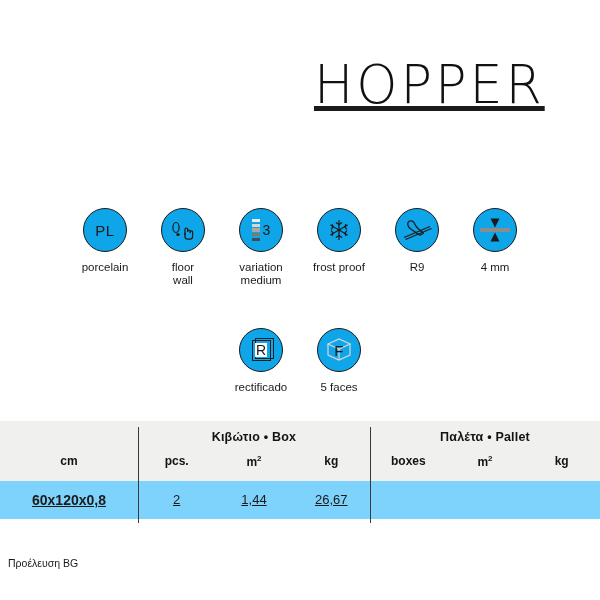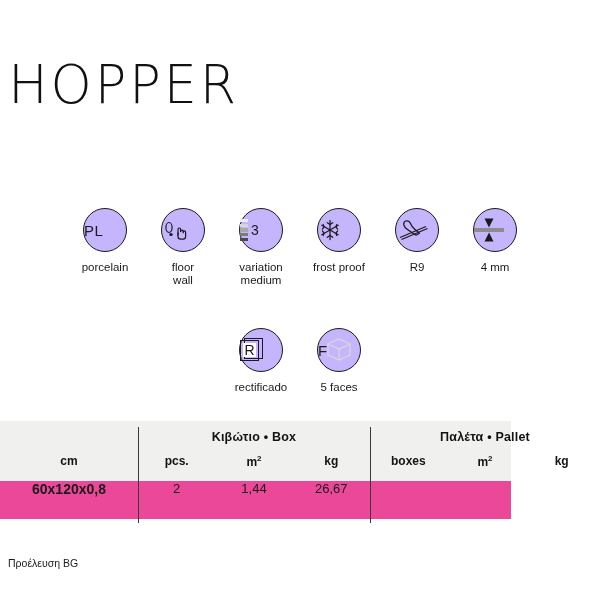--- a/index.html
+++ b/index.html
@@ -15,21 +15,22 @@
     overflow: hidden;
     position: relative;
   }
 
   
   #title-block {
     position: absolute;
     top: 58px;
     left: 0;
     width: 553px;
-    text-align: left;
+    text-align: right;
+    text-decoration: underline;
   }
   #product-title {
     font-size: 54px;
     font-weight: 300;
     letter-spacing: 3px;
     line-height: 1.0;
     color: #111111;
     font-family: "DejaVu Sans", sans-serif;
     font-stretch: normal;
     transform: scaleX(0.97);
@@ -61,23 +62,24 @@
   }
   #icon-row-2 .icon-cell { width: 78px; }
 
   .icon-circle {
     width: 44px;
     height: 44px;
     border: 1.6px solid #1b1b1b;
     border-radius: 50%;
     display: flex;
     align-items: center;
+    justify-content: center;
     box-sizing: border-box;
     position: relative;
-    background: #c4b5fd;
+    background: #0ea5e9;
   }
   .icon-circle svg { display: block; }
   .icon-text {
     font-size: 15px;
     font-weight: 400;
     color: #1b1b1b;
     letter-spacing: 0.5px;
   }
   .icon-label {
     margin-top: 9px;
@@ -154,21 +156,21 @@
     width: 30px;
     height: 4px;
     background: #8c8c8c;
   }
 
   
   #spec-table {
     position: absolute;
     top: 421px;
     left: 0;
-    width: 511px;
+    width: 600px;
   }
   #table-header {
     background: #f0f0ee;
     height: 60px;
     position: relative;
   }
   .hdr-groups, .hdr-cols, .data-cells {
     display: flex;
     width: 600px;
     box-sizing: border-box;
@@ -203,22 +205,23 @@
     top: 6px;
     width: 1px;
     background: #3a3a3a;
   }
   #divider-1 { left: 138px; height: 96px; }
   #divider-2 { left: 370px; height: 96px; }
 
   #table-body {
     height: 38px;
     display: flex;
-    align-items: flex-start;
-    background: #ec4899;
+    align-items: center;
+    background: #7dd3fc;
+    text-decoration: underline;
   }
   .data-cell {
     font-size: 13px;
     color: #1a1a1a;
     text-align: center;
   }
   .data-cell.size {
     font-weight: bold;
     font-size: 14px;
   }

